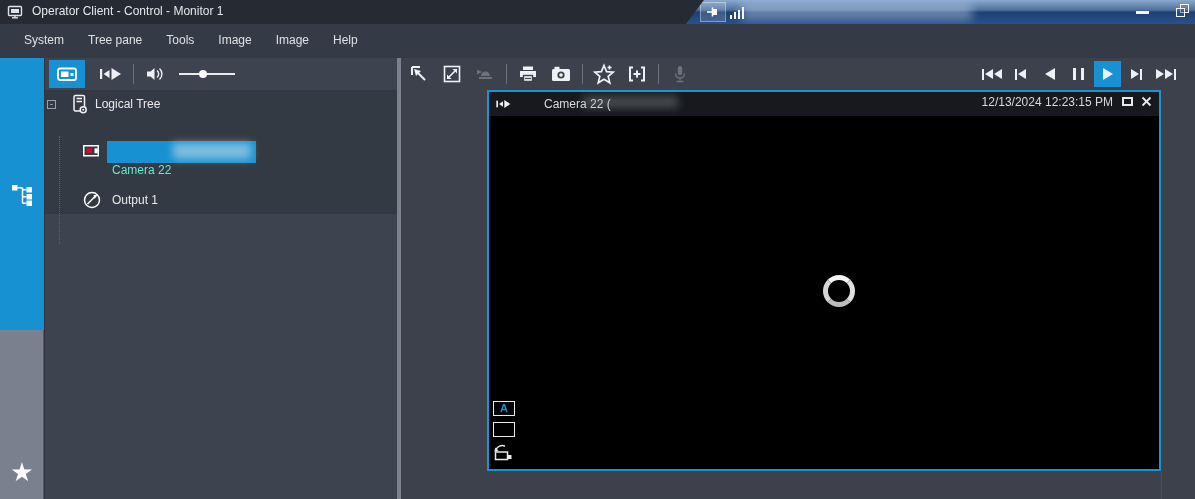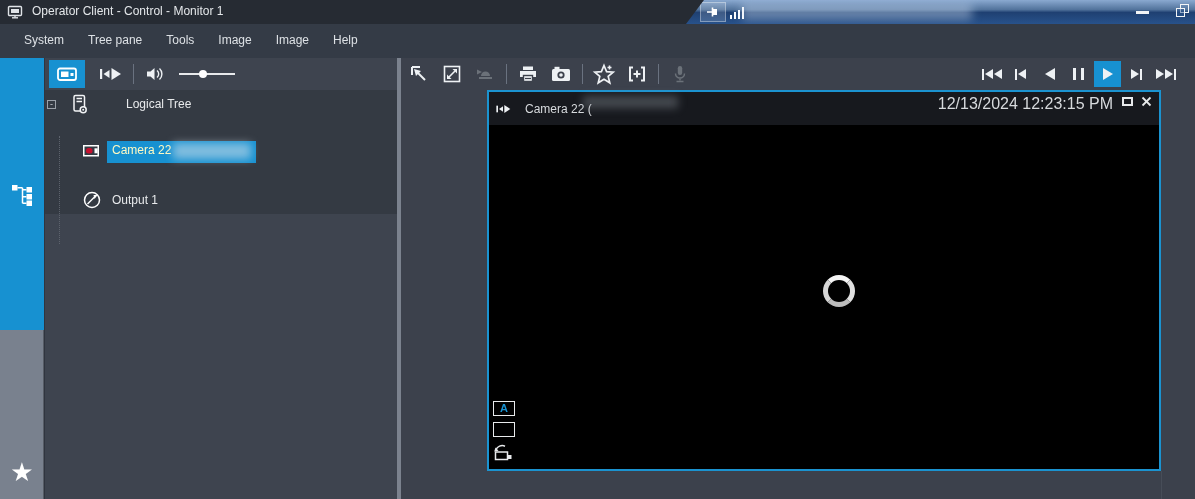--- a/index.html
+++ b/index.html
@@ -56,25 +56,25 @@
 
   .tree-region { position:absolute; left:0; top:32px; width:352px; height:124px; background:#343a43; }
   .tree-row { position:absolute; left:0; height:24px; width:352px; display:flex; align-items:center;
               color:#e8eaec; font-size:12px; }
   .guide-v { position:absolute; left:14px; top:46px; width:1px; height:108px; border-left:1px dotted #5d636d; }
   .expander { position:absolute; left:2px; top:8px; width:9px; height:9px; border:1px solid #9aa0a8;
               color:#cfd3d8; font-size:9px; line-height:6px; text-align:center; background:#343a43; }
   .row-root   { top:2px; }
   .row-0 { top:26px; } .row-1 { top:50px; } .row-2 { top:74px; } .row-3 { top:98px; }
   .root-icon { position:absolute; left:24px; top:2px; color:#f2f4f6; }
-  .root-label { position:absolute; left:50px; top:5px;margin-left:31px; }
+  .root-label { position:absolute; left:50px; top:5px; }
   .item-icon { position:absolute; left:38px; top:5px; color:#f2f4f6; }
   .item-label { position:absolute; left:67px; top:5px; white-space:pre; }
   .sel-bg { position:absolute; left:62px; top:1px; width:149px; height:22px; background:#1791d1; }
-  .sel-label { position:absolute; left:67px; top:3px; color:#fef9c3; white-space:pre; z-index:2; }
+  .sel-label { position:absolute; left:67px; top:23px; color:#5eead4; white-space:pre; z-index:2; }
   .tree-redacted { position:absolute; left:128px; top:3px; width:78px; height:16px;
                    background:rgba(215,225,235,.55); filter:blur(4px); z-index:2; }
 
   
   .splitter { position:absolute; left:397px; top:58px; width:4px; height:441px; background:#7b828e; }
 
   
   .image-area { position:absolute; left:401px; top:58px; width:794px; height:441px; background:#3c414c; }
   .main-toolbar { position:absolute; left:6px; top:0; height:32px; display:flex; align-items:center; gap:9px; }
   .icon-btn { width:24px; height:24px; display:flex; align-items:center; justify-content:center; color:#eef1f4; }
@@ -88,27 +88,27 @@
   .tr { width:0; height:0; border-top:5px solid transparent; border-bottom:5px solid transparent; border-left:8px solid #eef1f4; }
   .tl.big { border-top-width:6px; border-bottom-width:6px; border-right-width:10px; }
   .tr.big { border-top-width:6px; border-bottom-width:6px; border-left-width:10px; }
   .pb-bar { width:2px; height:11px; background:#eef1f4; }
   .pause-bar { width:3px; height:12px; background:#eef1f4; }
   .pause-gap { width:3px; }
 
   
   .video-pane { position:absolute; left:86px; top:32px; width:674px; height:381px;
                 border:2px solid #1b93d0; background:#000; }
-  .pane-header { position:absolute; left:0; top:0; width:670px; height:33px; background:#17191e;
-                 display:flex; align-items:center; color:#d7dadd; font-size:12px; }
+  .pane-header { position:absolute; left:0; top:0; width:670px; height:24px; background:#17191e;
+                 display:flex; align-items:center; color:#d7dadd; font-size:12px;gap:19px; }
   .ph-icon { margin-left:6px; display:flex; align-items:center; color:#eef1f4; }
   .ph-title { margin-left:14px; white-space:nowrap; }
   .ph-redacted { position:absolute; left:94px; top:4px; width:95px; height:12px;
                  background:rgba(170,180,190,.32); filter:blur(4px); }
-  .ph-time { position:absolute; right:46px; top:3px; font-size:16px; color:#d7dadd; white-space:nowrap; }
+  .ph-time { position:absolute; right:46px; top:3px; font-size:12px; color:#d7dadd; white-space:nowrap; }
   .ph-max { position:absolute; right:26px; top:5px; width:11px; height:9px; border:2px solid #e8eaec; }
   .ph-close { position:absolute; right:7px; top:4px; width:11px; height:11px; color:#e8eaec; }
 
   .spinner { position:absolute; left:334px; top:183px; width:32px; height:32px; border-radius:50%;
              border:5px solid #e6e6e6;
              border-top-color:#f5f5f5; border-right-color:#e0e0e0; border-bottom-color:#bdbdbd; border-left-color:#d6d6d6; }
 
   .overlay-col { position:absolute; left:4px; bottom:8px; display:flex; flex-direction:column; gap:6px; }
   .ov-rect { width:22px; height:15px; border:1.5px solid #e8eaec; display:flex; align-items:center; justify-content:center; }
   .ov-a { color:#1791d1; font-size:11px; font-weight:bold; line-height:11px; }

